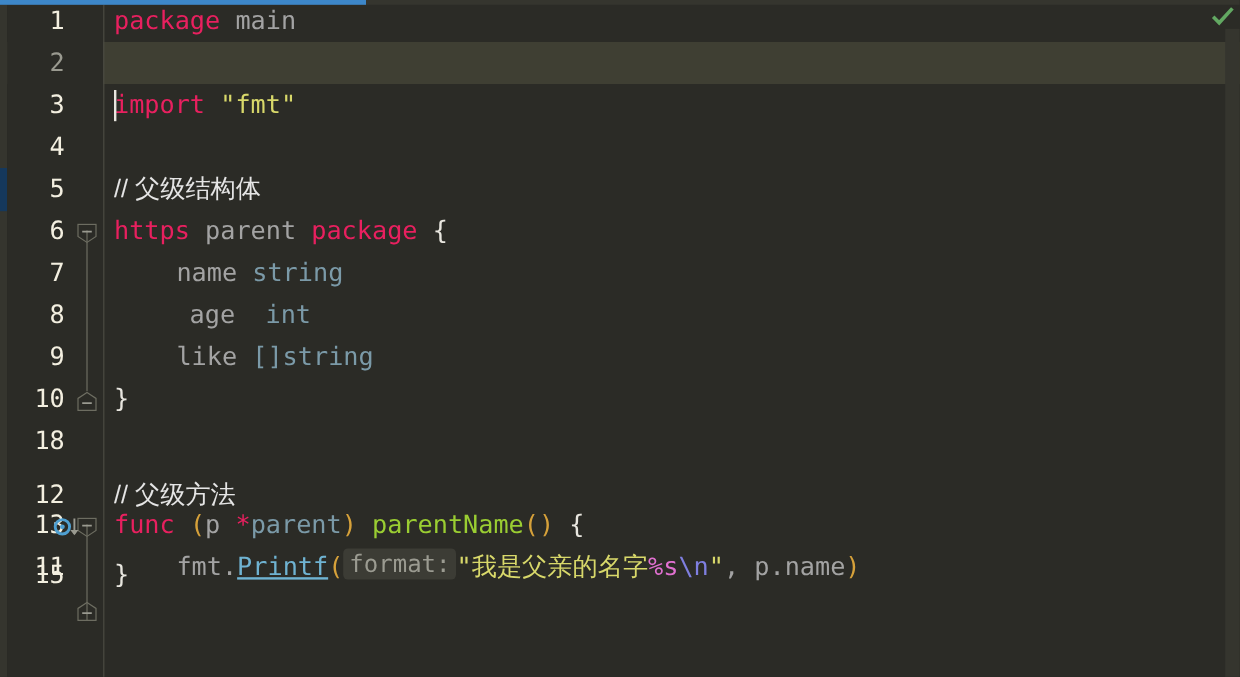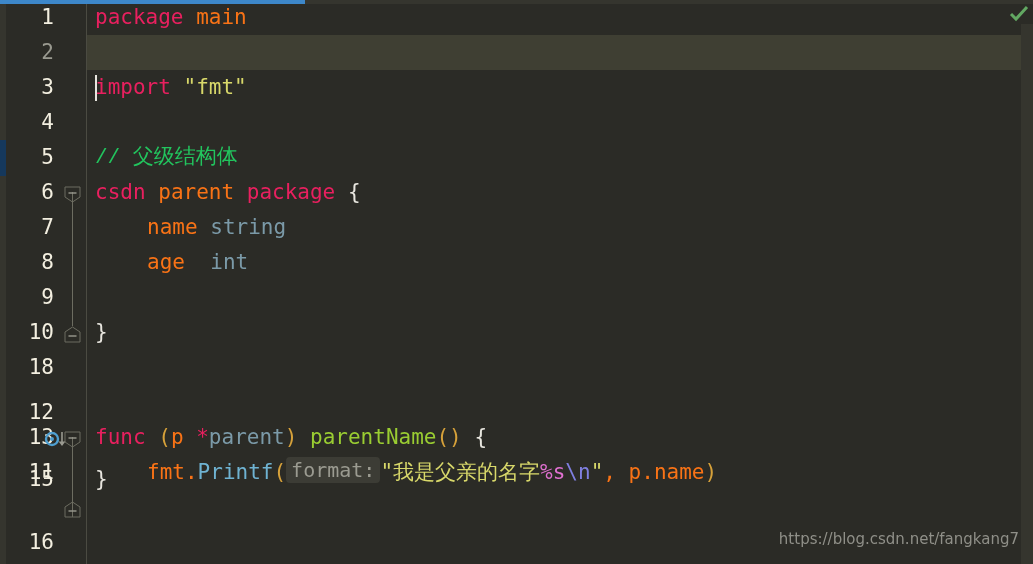--- a/index.html
+++ b/index.html
@@ -119,24 +119,24 @@
   }
 
   
   .kw      { color: #e8205f; text-align: right; }
   .type    { color: #7b9aa8; }
   .str     { color: #d8d86a; }
   .cjkstr  { color: #d8d86a; font-family: "DejaVu Sans", "Liberation Sans", sans-serif; }
   .fmtspec { color: #e070d0; }
   .esc     { color: #7f7fe0; }
   .func    { color: #9acd32; }
-  .method  { color: #6fb3d2; }
-  .plain   { color: #f97316; }
+  .method  { color: #6fb3d2; text-decoration: underline; }
+  .plain   { color: #a3a3a3; }
   .paren   { color: #d6a13a; }
-  .comment { color: #22c55e; font-family: Liberation Mono, monospace; }
+  .comment { color: #e5e5e5; font-family: Liberation Sans, sans-serif; }
   .punct   { color: #e8e6df; }
 
   
   .caret {
     position: absolute;
     top: 5px;
     left: 95px;
     width: 2px;
     height: 26px;
     background: #e8e6df;
@@ -291,74 +291,71 @@
     <span class="code"></span>
   </div>
 
   <div class="row" style="top:140px;">
     <span class="num">5</span>
     <span class="code comment">// 父级结构体</span>
   </div>
 
   <div class="row" style="top:175px;">
     <span class="num">6</span>
-    <span class="code"><span class="kw">csdn</span><span class="plain"> </span><span class="plain">parent</span><span class="plain"> </span><span class="kw">package</span><span class="plain"> </span><span class="punct">{</span></span>
+    <span class="code"><span class="kw">https</span><span class="plain"> </span><span class="plain">parent</span><span class="plain"> </span><span class="kw">package</span><span class="plain"> </span><span class="punct">{</span></span>
   </div>
 
   <div class="row" style="top:210px;">
     <span class="num">7</span>
     <span class="code" style="left:147px;"><span class="plain">name</span><span class="plain"> </span><span class="type">string</span></span>
   </div>
 
   <div class="row" style="top:245px;">
     <span class="num">8</span>
-    <span class="code" style="left:147px;text-align:right;"><span class="plain">age</span><span class="plain">  </span><span class="type">int</span></span>
+    <span class="code" style="left:158px;text-align:right;"><span class="plain">age</span><span class="plain">  </span><span class="type">int</span></span>
   </div>
 
   <div class="row" style="top:280px;">
     <span class="num">9</span>
+    <span class="code" style="left:147px;"><span class="plain">like</span><span class="plain"> </span><span class="type">[]string</span></span>
   </div>
 
   <div class="row" style="top:315px;">
     <span class="num">10</span>
     <span class="code punct">}</span>
   </div>
 
   <div class="row" style="top:350px;">
     <span class="num">18</span>
     <span class="code"></span>
   </div>
 
   <div class="row" style="top:395px;">
     <span class="num">12</span>
+    <span class="code comment">// 父级方法</span>
   </div>
 
   <div class="row" style="top:420px;">
     <span class="num">13</span>
     <span class="code"><span class="kw">func</span><span class="plain"> </span><span class="paren">(</span><span class="plain">p</span><span class="plain"> </span><span class="kw">*</span><span class="type">parent</span><span class="paren">)</span><span class="plain"> </span><span class="func">parentName</span><span class="paren">()</span><span class="plain"> </span><span class="punct">{</span></span>
   </div>
 
   <div class="row" style="top:455px;">
     <span class="num">11</span>
     <span class="code" style="left:147px;"><span class="plain">fmt</span><span class="plain">.</span><span class="method">Printf</span><span class="paren">(</span><span class="inlay">format:</span><span class="str">"</span><span class="cjkstr">我是父亲的名字</span><span class="fmtspec">%s</span><span class="esc">\n</span><span class="str">"</span><span class="plain">, </span><span class="plain">p.name</span><span class="paren">)</span></span>
   </div>
 
   <div class="row" style="top:462px;">
     <span class="num">15</span>
     <span class="code punct">}</span>
   </div>
 
-  <div class="row" style="top:525px;">
-    <span class="num">16</span>
-    <span class="code"></span>
-  </div>
 
   <div class="scroll-track"></div>
 
   <div class="inspect-check">
     <svg width="20" height="20" viewBox="0 0 20 20">
       <path d="M2 10 L7 15 L18 3" fill="none" stroke="#62a862" stroke-width="3"></path>
     </svg>
   </div>
 
-  <div class="watermark">https://blog.csdn.net/fangkang7</div>
 
 </div>
 
 </body></html>

